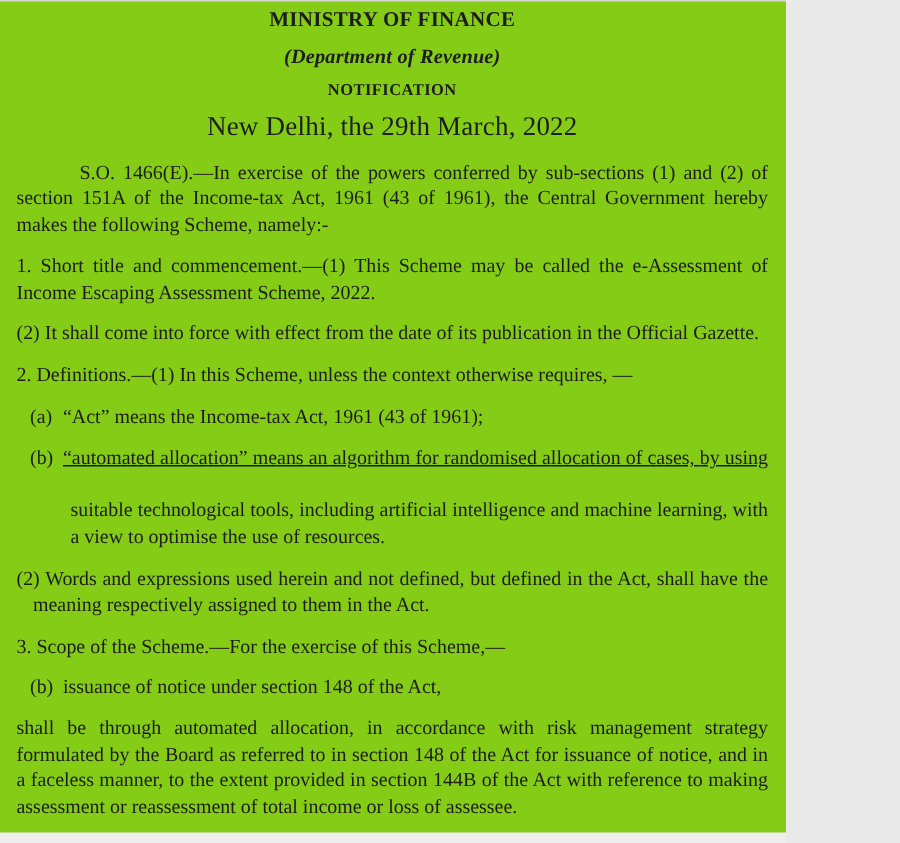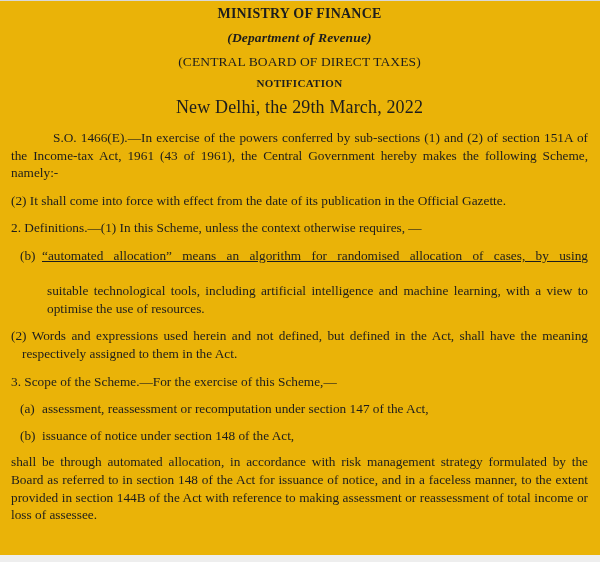--- a/index.html
+++ b/index.html
@@ -10,24 +10,24 @@
   body {
     width: 600px;
     height: 562px;
     background: #e9e9e9;
     font-family: "Liberation Serif", "DejaVu Serif", serif;
     color: #1d1d1d;
     overflow: hidden;
   }
   .page {
     position: relative;
-    width: 600px;
+    width: 524px;
     height: 562px;
     box-sizing: border-box;
-    background: #eab308;
+    background: #84cc16;
     border-top: 1px solid #d8d8d8;
     padding: 6px 12px 0 11px;
   }
   .page::after {
     content: "";
     position: absolute;
     left: 0;
     right: 0;
     bottom: 0;
     height: 7px;
@@ -136,43 +136,43 @@
   }
 </style>
 </head>
 <body>
 
 <div class="page">
 
   <div class="hdr">
     <p class="hdr-line hdr-ministry">MINISTRY OF FINANCE</p>
     <p class="hdr-line hdr-dept">(Department of Revenue)</p>
-    <p class="hdr-line hdr-cbdt">(CENTRAL BOARD OF DIRECT TAXES)</p>
     <p class="hdr-line hdr-notif">NOTIFICATION</p>
     <p class="hdr-line hdr-place">New Delhi, the 29th March, 2022</p>
   </div>
 
   <div class="body-wrap">
 
     <p class="para lead"><b>S.O. 1466(E).</b><span class="dash">—</span><span>In exercise of the powers conferred by sub-sections (1) and (2) of section 151A of the Income-tax Act, 1961 (43 of 1961), the Central Government hereby makes the following Scheme, namely:-</span></p>
 
+    <p class="para"><b>1.</b> <b>Short title and commencement.</b><span class="dash">—</span><span>(1) This Scheme may be called the e-Assessment of Income Escaping Assessment Scheme, 2022.</span></p>
 
     <p class="para hang">(2) It shall come into force with effect from the date of its publication in the Official Gazette.</p>
 
     <p class="para"><b>2.</b> <b>Definitions.</b><span class="dash">—</span><span>(1) In this Scheme, unless the context otherwise requires, —</span></p>
 
+    <p class="item no-just"><span class="mark">(a)</span><span>“Act” means the Income-tax Act, 1961 (43 of 1961);</span></p>
 
     <p class="item"><span class="mark">(b)</span><span class="spread" style="display:inline;text-decoration:underline;">“automated allocation” means an algorithm for randomised allocation of cases, by using</span>
        <span>suitable technological tools, including artificial intelligence and machine learning, with a view to optimise the use of resources.</span></p>
 
     <p class="para hang">(2) Words and expressions used herein and not defined, but defined in the Act, shall have the meaning respectively assigned to them in the Act.</p>
 
     <p class="para"><b>3.</b> <b>Scope of the Scheme.</b><span class="dash">—</span><span>For the exercise of this Scheme,—</span></p>
 
-    <p class="item no-just tight"><span class="mark">(a)</span><span>assessment, reassessment or recomputation under section 147 of the Act,</span></p>
 
     <p class="item no-just tight"><span class="mark">(b)</span><span>issuance of notice under section 148 of the Act,</span></p>
 
     <p class="para">shall be through automated allocation, in accordance with risk management strategy formulated by the Board as referred to in section 148 of the Act for issuance of notice, and in a faceless manner, to the extent provided in section 144B of the Act with reference to making assessment or reassessment of total income or loss of assessee.</p>
 
   </div>
 
 </div>
 
 </body></html>

